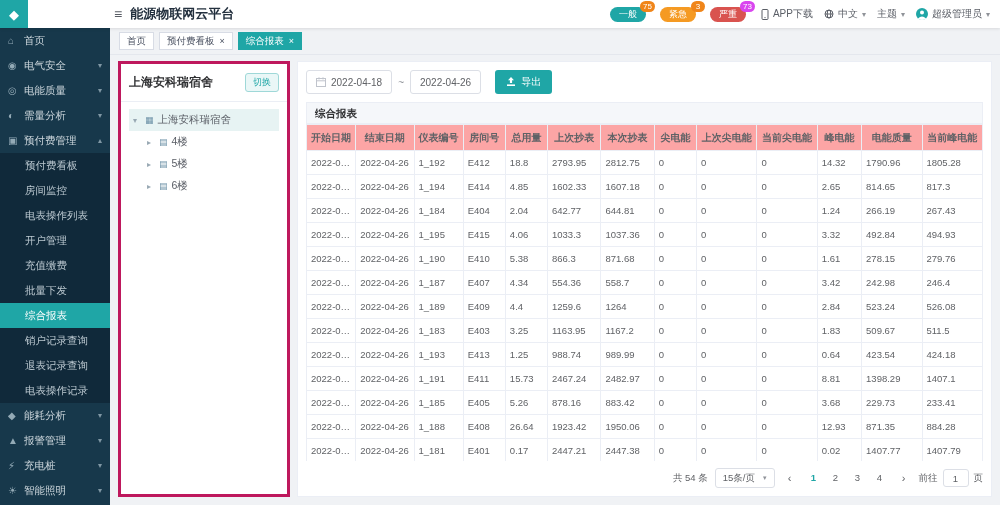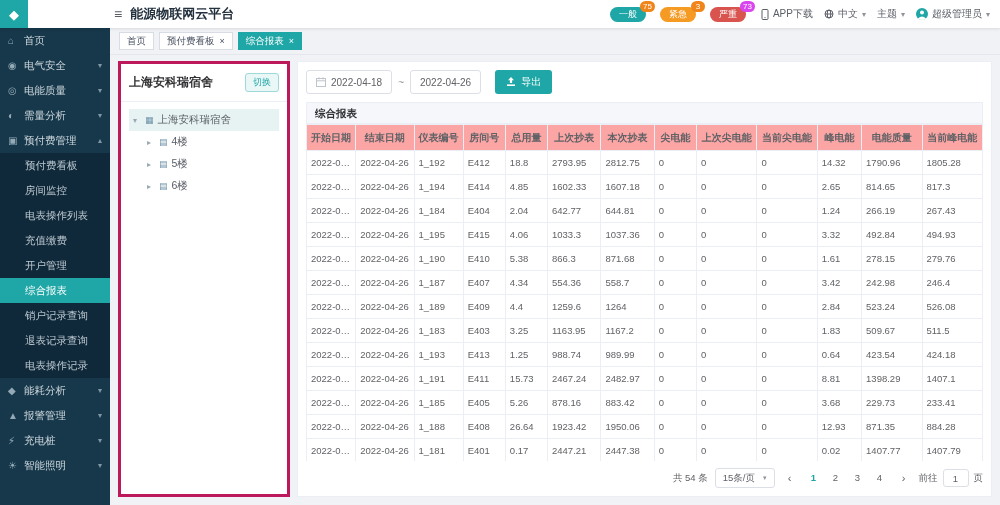--- a/index.html
+++ b/index.html
@@ -190,22 +190,23 @@
         </div>
         <div class="side-item">
           <span class="si-icon">▣</span>
           <span class="si-label">预付费管理</span>
           <span class="si-arrow">▴</span>
         </div>
         <div class="side-sub">
           <div class="side-sub-item">预付费看板</div>
           <div class="side-sub-item">房间监控</div>
           <div class="side-sub-item">电表操作列表</div>
+          <div class="side-sub-item">开户管理</div>
           <div class="side-sub-item">充值缴费</div>
-          <div class="side-sub-item">开户管理</div>
+          <div class="side-sub-item">批量下发</div>
           <div class="side-sub-item active">综合报表</div>
           <div class="side-sub-item">销户记录查询</div>
           <div class="side-sub-item">退表记录查询</div>
           <div class="side-sub-item">电表操作记录</div>
         </div>
         <div class="side-item">
           <span class="si-icon">◆</span>
           <span class="si-label">能耗分析</span>
           <span class="si-arrow">▾</span>
         </div>

